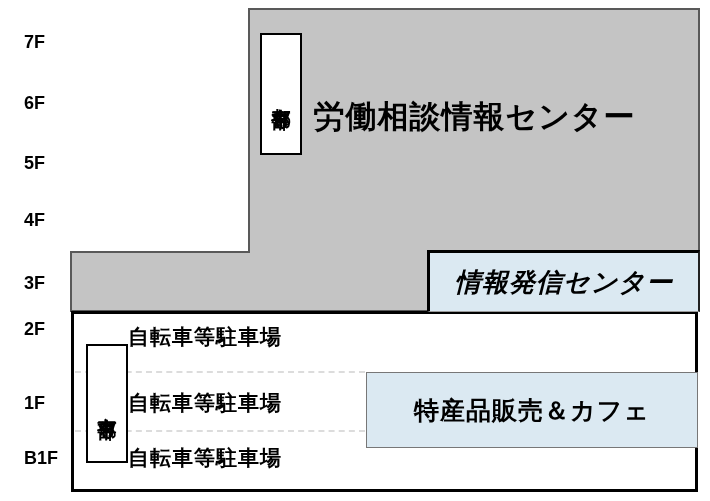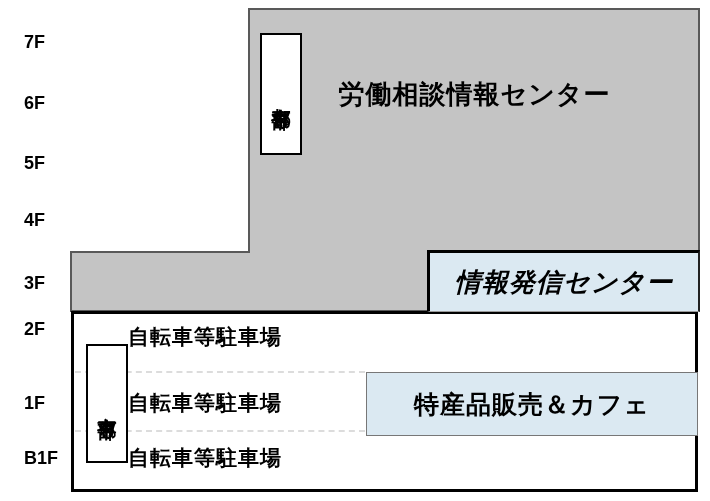--- a/index.html
+++ b/index.html
@@ -50,26 +50,27 @@
   }
   .divider-a { left: 75px; top: 371px; width: 290px; }
   .divider-b { left: 75px; top: 430px; width: 290px; }
   .title-line {
     position: absolute;
     left: 249px;
     width: 451px;
     height: 30px;
     line-height: 30px;
     text-align: center;
-    font-size: 26px;
+    font-size: 31px;
     font-weight: bold;
     letter-spacing: 1px;
     color: var(--text, #000);
     z-index: 2;
     white-space: nowrap;
+    margin-top: 23px;
   }
   .title-1 { top: 79px; }
   .title-2 { top: 151px; }
   .blue-box {
     position: absolute;
     box-sizing: border-box;
     background: var(--blue, #dbe9f2);
     display: flex;
     align-items: center;
     justify-content: center;
@@ -83,21 +84,21 @@
     border-top: 3px solid var(--border, #000);
     border-left: 3px solid var(--border, #000);
     border-right: 2px solid #222;
     border-bottom: 1px solid #9a9a9a;
     font-size: 26px;
     letter-spacing: 1px;
     font-style: italic;
   }
   .shop-cafe-box {
     left: 366px; top: 372px;
-    width: 332px; height: 64px;
+    width: 332px; height: 76px;
     border: 1px solid #777;
     font-size: 25px;
     letter-spacing: 1px;
   }
   .vertical-box {
     position: absolute;
     box-sizing: border-box;
     width: 42px;
     background: #ffffff;
     border: 2px solid var(--border, #000);

